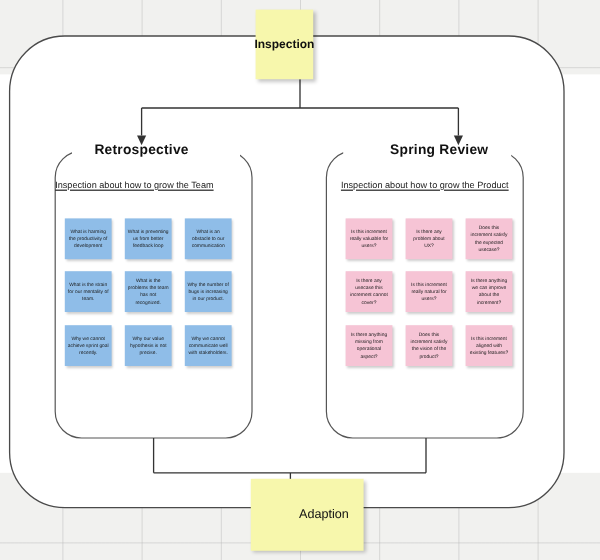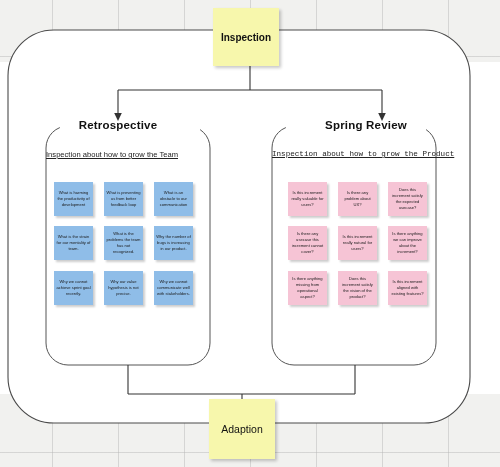--- a/index.html
+++ b/index.html
@@ -84,25 +84,25 @@
   <rect x="286" y="120" width="140" height="12" fill="#ffffff"></rect>
 
   <path class="conn" d="M250 66 L250 90 M118 90 L382 90 M118 90 L118 113 M382 90 L382 113"></path>
   <polygon points="118,121 114.2,113 121.8,113" fill="#333"></polygon>
   <polygon points="382,121 378.2,113 385.8,113" fill="#333"></polygon>
 
   <path class="conn" d="M128 365 L128 394 M355 365 L355 394 M128 394 L355 394 M242 394 L242 405"></path>
   <polygon points="242,412 238.2,404 245.8,404" fill="#333"></polygon>
 </svg>
 
-<div class="sticky sticky-big" style="left:213px;top:8px;width:66px;height:58px;">
+<div class="sticky sticky-big" style="left:213px;top:8px;width:48px;height:58px;">
   <span>Inspection</span>
 </div>
 
-<div class="sticky sticky-big plain" style="left:209px;top:399px;width:66px;height:60px;">
+<div class="sticky sticky-big plain" style="left:209px;top:399px;width:66px;height:60px;padding-left:28px;">
   <span>Adaption</span>
 </div>
 
 <div class="group-title" style="left:36px;top:119px;width:164px;">Retrospective</div>
 <div class="group-sub" style="left:46px;top:150px;width:132px;">Inspection about how to grow the Team</div>
 
 <div class="note blue" style="left:54px;top:182px;">
     <span>What is harming the productivity of development</span>
   </div>
 <div class="note blue" style="left:104px;top:182px;">
@@ -126,21 +126,21 @@
     <span>Why we cannot achieve sprint goal recently.</span>
   </div>
 <div class="note blue" style="left:104px;top:271px;">
     <span>Why our value hypothesis is not precise.</span>
   </div>
 <div class="note blue" style="left:154px;top:271px;">
     <span>Why we cannot communicate well with stakeholders.</span>
   </div>
 
 <div class="group-title" style="left:284px;top:119px;width:164px;">Spring Review</div>
-<div class="group-sub" style="left:272px;top:150px;width:164px;font-family:Liberation Mono, monospace;">Inspection about how to grow the Product</div>
+<div class="group-sub" style="left:272px;top:150px;width:164px;">Inspection about how to grow the Product</div>
 
 <div class="note pink" style="left:288px;top:182px;">
     <span>Is this increment really valuable for users?</span>
   </div>
 <div class="note pink" style="left:338px;top:182px;">
     <span>Is there any problem about UX?</span>
   </div>
 <div class="note pink" style="left:388px;top:182px;">
     <span>Does this increment satisfy the expected usecase?</span>
   </div>

